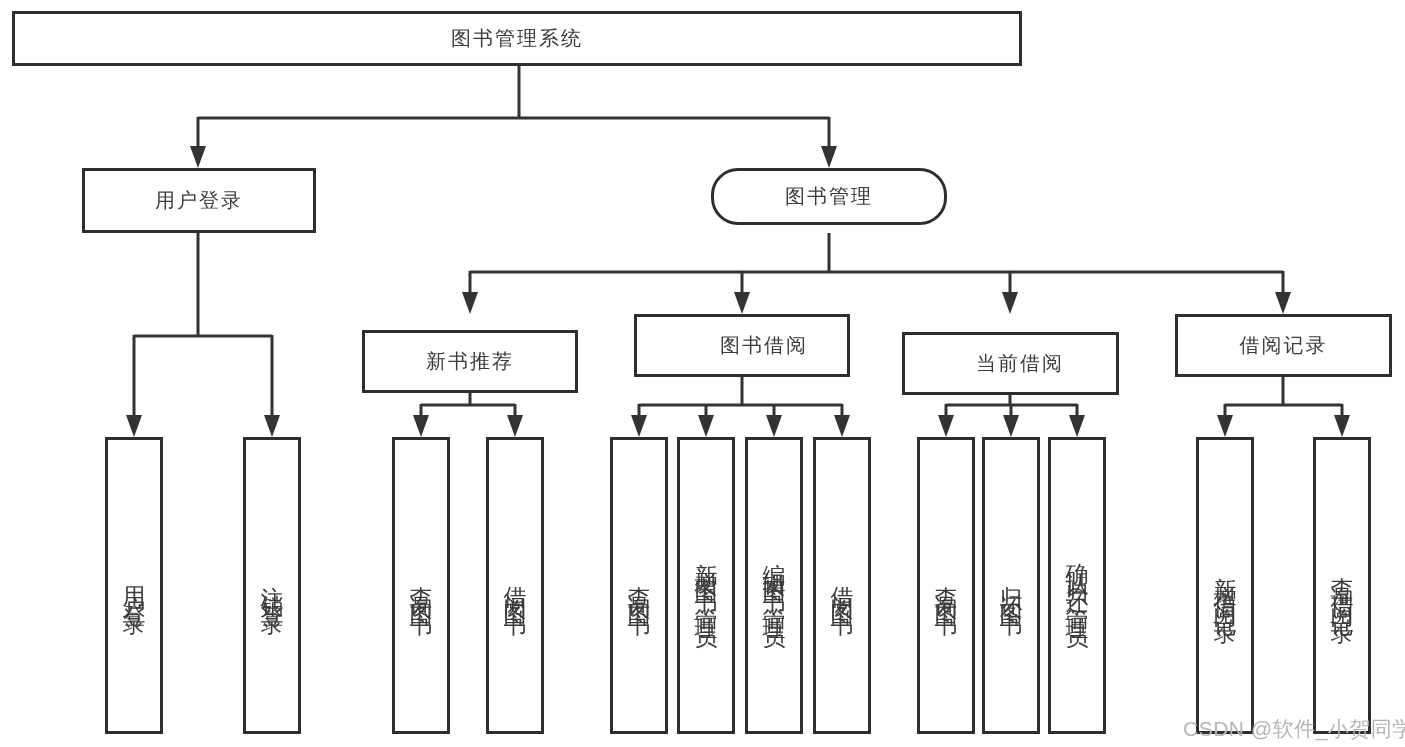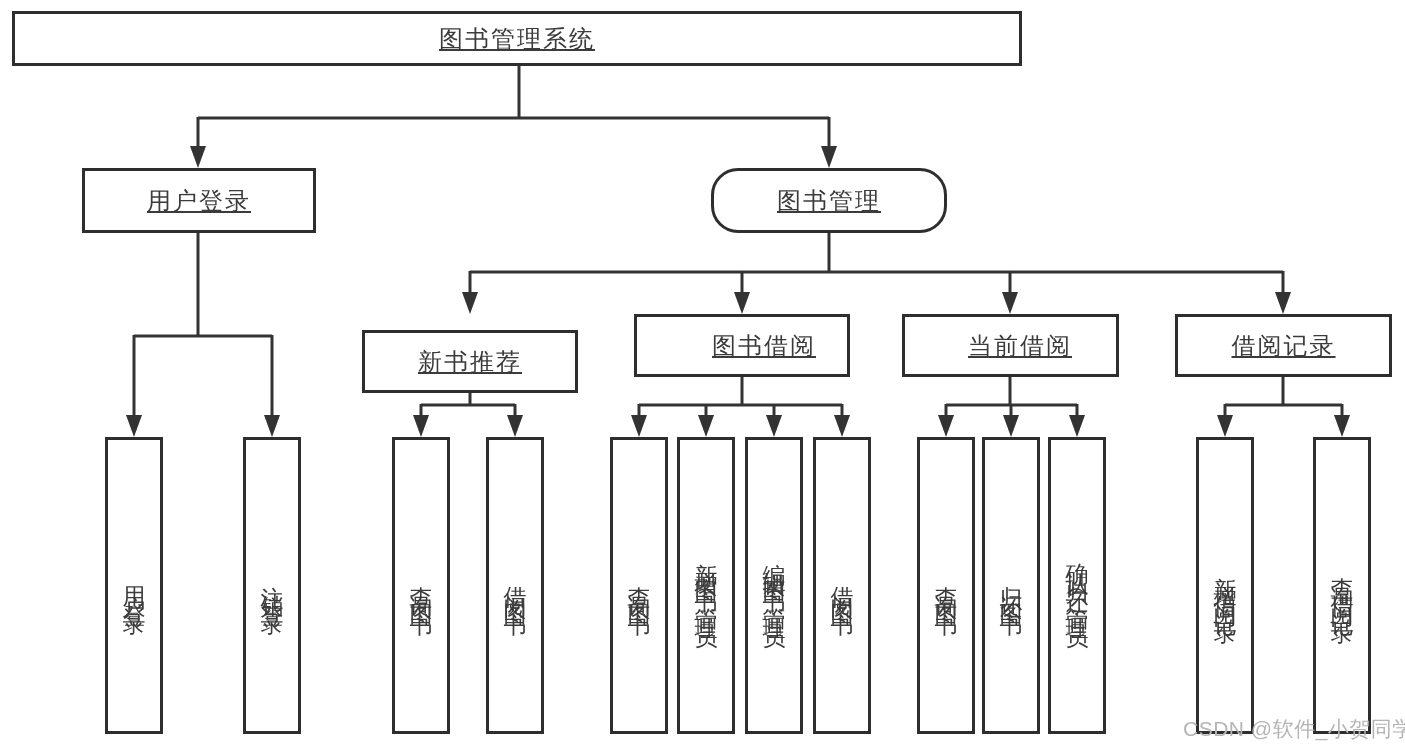--- a/index.html
+++ b/index.html
@@ -21,24 +21,23 @@
     box-sizing: border-box;
     background: #ffffff;
     border: 3px solid #2e2e2e;
     display: flex;
     align-items: center;
     justify-content: center;
     color: #3b3b3b;
     z-index: 1;
   }
   .hbox span {
-    font-size: 24px;
+    font-size: 20px;
     letter-spacing: 2px;
     white-space: nowrap;
-    text-decoration: underline;
   }
   .vbox span {
     writing-mode: vertical-rl;
     text-orientation: mixed;
     font-size: 23px;
     letter-spacing: 9px;
     line-height: 1;
     white-space: nowrap;
   }
   .watermark {
@@ -123,31 +122,31 @@
     </g>
   </svg>
 
   <div class="box hbox" style="left:12px; top:11px; width:1010px; height:55px;">
     <span>图书管理系统</span>
   </div>
 
   <div class="box hbox" style="left:82px; top:168px; width:234px; height:65px;">
     <span>用户登录</span>
   </div>
-  <div class="box hbox" style="left:711px; top:168px; width:236px; height:65px;border-radius:27px;">
+  <div class="box hbox" style="left:711px; top:168px; width:236px; height:57px;border-radius:27px;">
     <span>图书管理</span>
   </div>
 
   <div class="box hbox" style="left:362px; top:314px; width:216px; height:63px;margin-top:16px;">
     <span>新书推荐</span>
   </div>
   <div class="box hbox" style="left:634px; top:314px; width:216px; height:63px;padding-left:44px;">
     <span>图书借阅</span>
   </div>
-  <div class="box hbox" style="left:902px; top:314px; width:217px; height:63px;padding-left:19px;">
+  <div class="box hbox" style="left:902px; top:332px; width:217px; height:63px;padding-left:19px;">
     <span>当前借阅</span>
   </div>
   <div class="box hbox" style="left:1175px; top:314px; width:217px; height:63px;">
     <span>借阅记录</span>
   </div>
 
   <div class="box vbox" style="left:105px; top:437px; width:58px; height:297px;">
     <span>用户登录</span>
   </div>
   <div class="box vbox" style="left:243px; top:437px; width:58px; height:297px;">

